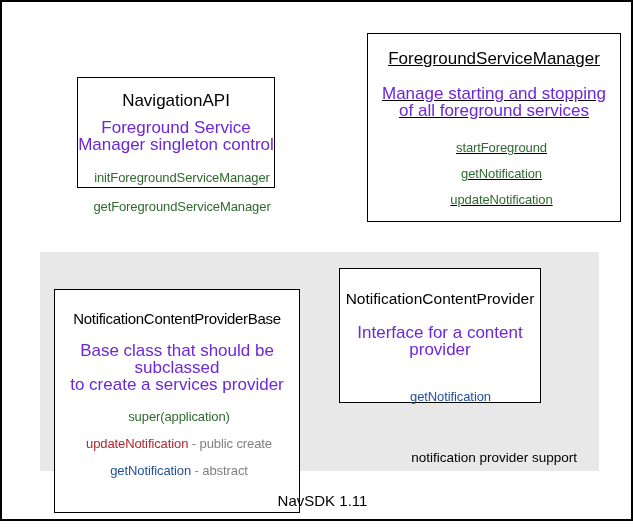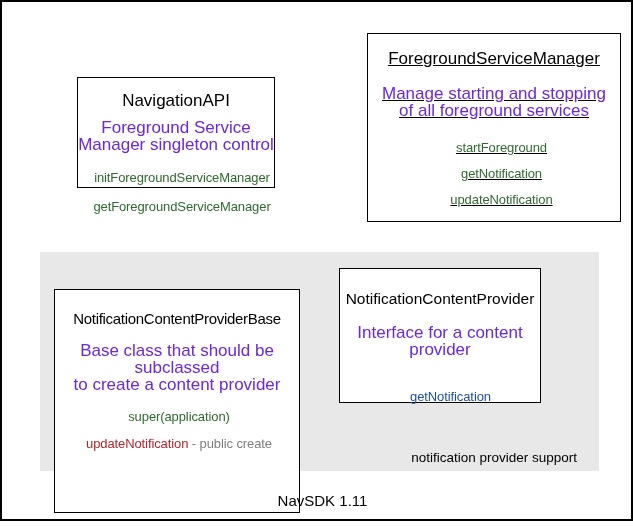--- a/index.html
+++ b/index.html
@@ -91,25 +91,26 @@
   </div>
 
   <div id="group">
     <span class="group-label">notification provider support</span>
   </div>
 
   <div class="box" id="box-base">
     <div class="title">NotificationContentProviderBase</div>
     <div class="desc">
       <div>Base class that should be subclassed</div>
-      <div>to create a content provider</div>
+      <div>to create a services provider</div>
     </div>
     <div class="methods">
       <div class="method"><span class="m-green">super(application)</span></div>
       <div class="method"><span class="m-red">updateNotification</span> <span class="annot">- public create</span></div>
+      <div class="method"><span class="m-blue">getNotification</span> <span class="annot">- abstract</span></div>
     </div>
   </div>
 
   <div class="box" id="box-provider">
     <div class="title">NotificationContentProvider</div>
     <div class="desc">
       <div>Interface for a content provider</div>
     </div>
     <div class="methods">
       <div class="method"><span class="m-blue">getNotification</span></div>

